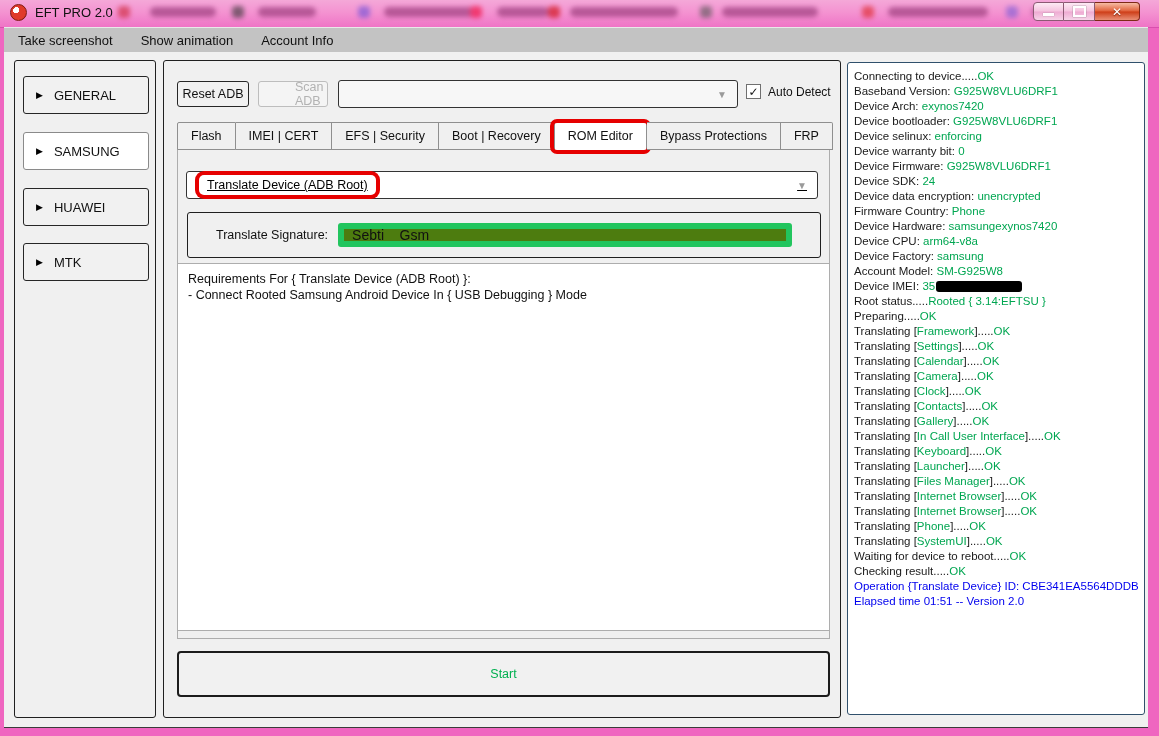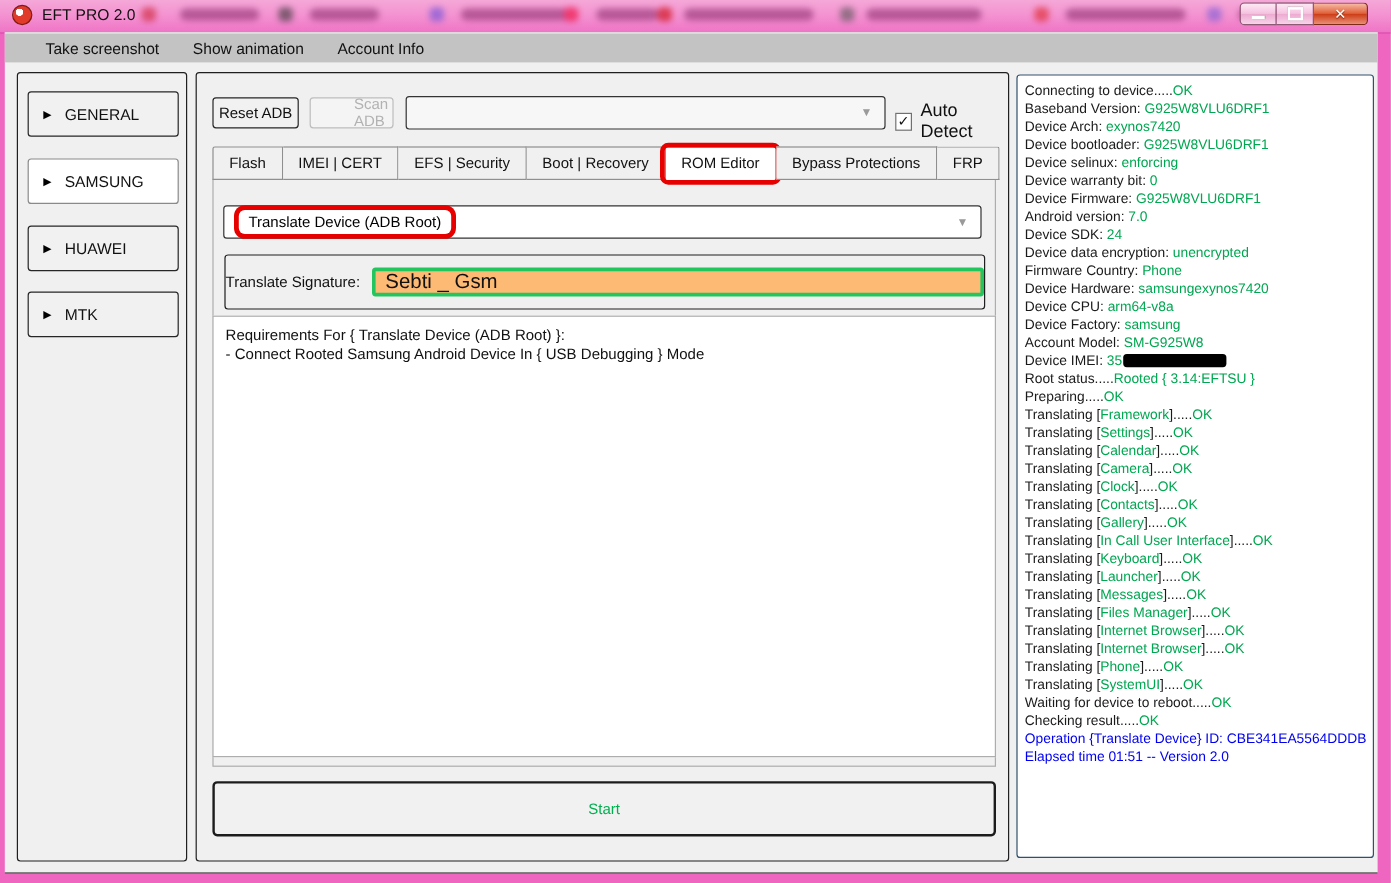--- a/index.html
+++ b/index.html
@@ -35,21 +35,21 @@
   .glyph-min{width:11px;height:3px;background:#fff;box-shadow:0 0 1px #555;display:block;margin-top:6px;}
   .glyph-max{width:9px;height:7px;border:2px solid #fff;box-shadow:0 0 1px #555;display:block;}
   
   .client{
     position:absolute;left:4px;top:27px;width:1144px;height:701px;
     background:#f0f0f0;border-bottom:1px solid #3a3a3a;box-sizing:border-box;
   }
   .menubar{
     position:absolute;left:0;top:0;width:100%;height:25px;background:#c3c3c3;
     border-top:1px solid #e9e9e9;box-sizing:border-box;
-    display:flex;align-items:center;font-size:13px;color:#111;padding-left:20px;
+    display:flex;align-items:center;font-size:13px;color:#111;
   }
   .menu-item{padding:0 14px;height:100%;display:flex;align-items:center;cursor:default;}
   
   .sidebar{
     position:absolute;left:10px;top:33px;width:142px;height:658px;
     border:1px solid #1f1f1f;border-radius:3px;box-sizing:border-box;background:#f0f0f0;
   }
   .side-btn{
     position:absolute;left:8px;width:126px;height:38px;box-sizing:border-box;
     border:1px solid #262626;border-radius:3px;background:#f1f1f1;
@@ -67,40 +67,40 @@
   .btn.disabled{border-color:#bdbdbd;color:#b2b2b2;background:#f4f4f4;padding-left:36px;}
   .reset-adb{position:absolute;left:13px;top:20px;width:72px;height:26px;}
   .scan-adb{position:absolute;left:94px;top:20px;width:70px;height:26px;}
   .combo{box-sizing:border-box;border:1px solid #333;border-radius:3px;background:#f7f7f7;
     display:flex;align-items:center;justify-content:space-between;padding:0 10px;font-size:12.5px;}
   .combo .arrow{color:#9a9a9a;font-size:10px;}
   .device-combo{position:absolute;left:174px;top:19px;width:400px;height:28px;}
   .autodetect{position:absolute;left:582px;top:23px;display:flex;align-items:center;gap:7px;}
   .checkbox{width:15px;height:15px;background:#fff;border:1px solid #707070;box-sizing:border-box;
     display:flex;align-items:center;justify-content:center;font-size:12px;color:#111;font-weight:bold;}
-  .autodetect-label{font-size:15px;color:#111;}
+  .autodetect-label{font-size:12px;color:#111;}
   
   .tab-strip{position:absolute;left:13px;top:61px;display:flex;z-index:2;}
   .tab{height:28px;box-sizing:border-box;line-height:26px;padding:0 13px;background:#f0f0f0;
     border:1px solid #8f8f8f;border-left:none;font-size:12.5px;color:#111;position:relative;}
   .tab:first-child{border-left:1px solid #8f8f8f;border-top-left-radius:2px;}
   .tab:last-child{border-top-right-radius:2px;}
   .tab.active{background:#fff;border-bottom-color:#fff;}
   .tab.annotated::after{content:"";position:absolute;left:-5px;right:-5px;top:-4px;bottom:-5px;
     border:4px solid #e60000;border-radius:7px;pointer-events:none;}
   .tab-page{position:absolute;left:13px;top:88px;width:653px;height:490px;
     border:1px solid #adadad;box-sizing:border-box;background:#f0f0f0;}
   
-  .op-combo{position:absolute;left:22px;top:110px;width:632px;height:28px;background:#fff;}
+  .op-combo{position:absolute;left:22px;top:110px;width:632px;height:28px;background:#fff;text-decoration:underline;}
   .op-combo .annotated-text{box-shadow:0 0 0 4px #e60000;border-radius:5px;padding:3px 8px;margin-left:2px;}
   .sig-group{position:absolute;left:23px;top:151px;width:634px;height:46px;box-sizing:border-box;
-    border:1px solid #1f1f1f;border-radius:3px;display:flex;align-items:center;padding:0 0;gap:10px;background:#f0f0f0;}
+    border:1px solid #1f1f1f;border-radius:3px;display:flex;align-items:center;padding:0 28px;gap:10px;background:#f0f0f0;}
   .sig-label{font-size:12.5px;color:#111;white-space:nowrap;}
-  .sig-input{flex:1;height:24px;box-sizing:border-box;border:3px solid #22c55e;border-radius:3px;
-    font-family:inherit;font-size:17px;color:#111;padding:0 8px;background:#fdba74;}
+  .sig-input{flex:1;height:24px;box-sizing:border-box;border:6px solid #22c55e;border-radius:3px;
+    font-family:inherit;font-size:14px;color:#111;padding:0 8px;background:#4d7c0f;}
   .requirements{position:absolute;left:13px;top:202px;width:653px;height:368px;box-sizing:border-box;
     background:#fff;border:1px solid #adadad;padding:7px 10px;font-size:12.5px;color:#111;line-height:16px;}
   .start-btn{position:absolute;left:13px;top:590px;width:653px;height:46px;box-sizing:border-box;
     border:2px solid #1c1c1c;border-radius:4px;background:#f1f1f1;
     display:flex;align-items:center;justify-content:center;font-size:12.5px;color:#00b050;}
   
   .logpanel{
     position:absolute;left:843px;top:35px;width:298px;height:653px;box-sizing:border-box;
     background:#fff;border:1px solid #30506c;border-radius:3px;
     padding:6px 6px;overflow:hidden;
@@ -218,42 +218,40 @@
   </div>
 
   <div class="logpanel">
       <div class="log-line"><span class="c-k">Connecting to device.....</span><span class="c-g">OK</span></div>
       <div class="log-line"><span class="c-k">Baseband Version: </span><span class="c-g">G925W8VLU6DRF1</span></div>
       <div class="log-line"><span class="c-k">Device Arch: </span><span class="c-g">exynos7420</span></div>
       <div class="log-line"><span class="c-k">Device bootloader: </span><span class="c-g">G925W8VLU6DRF1</span></div>
       <div class="log-line"><span class="c-k">Device selinux: </span><span class="c-g">enforcing</span></div>
       <div class="log-line"><span class="c-k">Device warranty bit: </span><span class="c-g">0</span></div>
       <div class="log-line"><span class="c-k">Device Firmware: </span><span class="c-g">G925W8VLU6DRF1</span></div>
-      <div class="log-line"><span class="c-k">Android version: </span><span class="c-g">7.0</span></div>
       <div class="log-line"><span class="c-k">Device SDK: </span><span class="c-g">24</span></div>
       <div class="log-line"><span class="c-k">Device data encryption: </span><span class="c-g">unencrypted</span></div>
       <div class="log-line"><span class="c-k">Firmware Country: </span><span class="c-g">Phone</span></div>
       <div class="log-line"><span class="c-k">Device Hardware: </span><span class="c-g">samsungexynos7420</span></div>
       <div class="log-line"><span class="c-k">Device CPU: </span><span class="c-g">arm64-v8a</span></div>
       <div class="log-line"><span class="c-k">Device Factory: </span><span class="c-g">samsung</span></div>
       <div class="log-line"><span class="c-k">Account Model: </span><span class="c-g">SM-G925W8</span></div>
       <div class="log-line"><span class="c-k">Device IMEI: </span><span class="c-g">35</span><span class="redact-bar"></span></div>
       <div class="log-line"><span class="c-k">Root status.....</span><span class="c-g">Rooted { 3.14:EFTSU }</span></div>
       <div class="log-line"><span class="c-k">Preparing.....</span><span class="c-g">OK</span></div>
       <div class="log-line"><span class="c-k">Translating [</span><span class="c-g">Framework</span><span class="c-k">].....</span><span class="c-g">OK</span></div>
       <div class="log-line"><span class="c-k">Translating [</span><span class="c-g">Settings</span><span class="c-k">].....</span><span class="c-g">OK</span></div>
       <div class="log-line"><span class="c-k">Translating [</span><span class="c-g">Calendar</span><span class="c-k">].....</span><span class="c-g">OK</span></div>
       <div class="log-line"><span class="c-k">Translating [</span><span class="c-g">Camera</span><span class="c-k">].....</span><span class="c-g">OK</span></div>
       <div class="log-line"><span class="c-k">Translating [</span><span class="c-g">Clock</span><span class="c-k">].....</span><span class="c-g">OK</span></div>
       <div class="log-line"><span class="c-k">Translating [</span><span class="c-g">Contacts</span><span class="c-k">].....</span><span class="c-g">OK</span></div>
       <div class="log-line"><span class="c-k">Translating [</span><span class="c-g">Gallery</span><span class="c-k">].....</span><span class="c-g">OK</span></div>
       <div class="log-line"><span class="c-k">Translating [</span><span class="c-g">In Call User Interface</span><span class="c-k">].....</span><span class="c-g">OK</span></div>
       <div class="log-line"><span class="c-k">Translating [</span><span class="c-g">Keyboard</span><span class="c-k">].....</span><span class="c-g">OK</span></div>
       <div class="log-line"><span class="c-k">Translating [</span><span class="c-g">Launcher</span><span class="c-k">].....</span><span class="c-g">OK</span></div>
-      <div class="log-line"><span class="c-k">Translating [</span><span class="c-g">Messages</span><span class="c-k">].....</span><span class="c-g">OK</span></div>
       <div class="log-line"><span class="c-k">Translating [</span><span class="c-g">Files Manager</span><span class="c-k">].....</span><span class="c-g">OK</span></div>
       <div class="log-line"><span class="c-k">Translating [</span><span class="c-g">Internet Browser</span><span class="c-k">].....</span><span class="c-g">OK</span></div>
       <div class="log-line"><span class="c-k">Translating [</span><span class="c-g">Internet Browser</span><span class="c-k">].....</span><span class="c-g">OK</span></div>
       <div class="log-line"><span class="c-k">Translating [</span><span class="c-g">Phone</span><span class="c-k">].....</span><span class="c-g">OK</span></div>
       <div class="log-line"><span class="c-k">Translating [</span><span class="c-g">SystemUI</span><span class="c-k">].....</span><span class="c-g">OK</span></div>
       <div class="log-line"><span class="c-k">Waiting for device to reboot.....</span><span class="c-g">OK</span></div>
       <div class="log-line"><span class="c-k">Checking result.....</span><span class="c-g">OK</span></div>
       <div class="log-line"><span class="c-u">Operation {Translate Device} ID: CBE341EA5564DDDB</span></div>
       <div class="log-line"><span class="c-u">Elapsed time 01:51 -- Version 2.0</span></div>
     </div>

